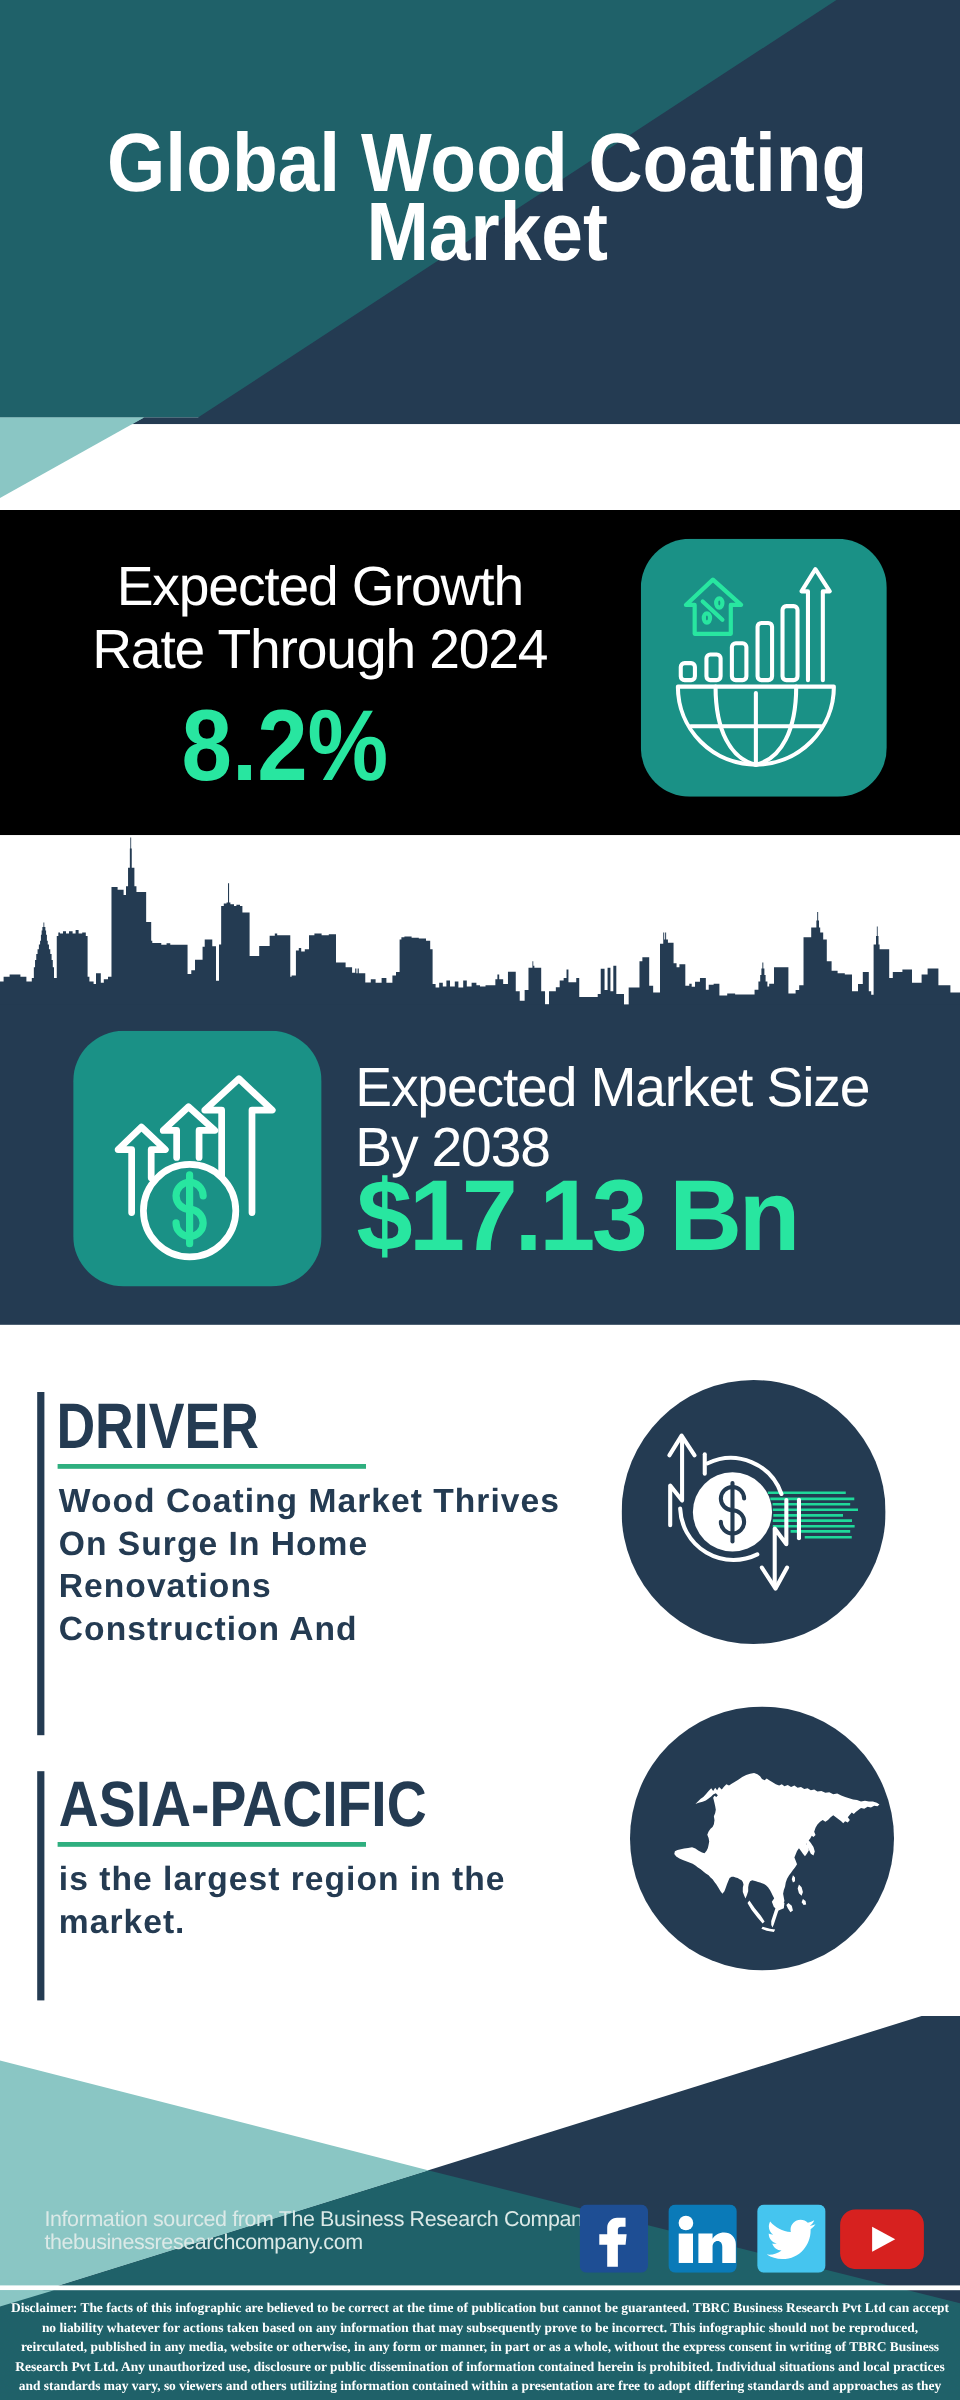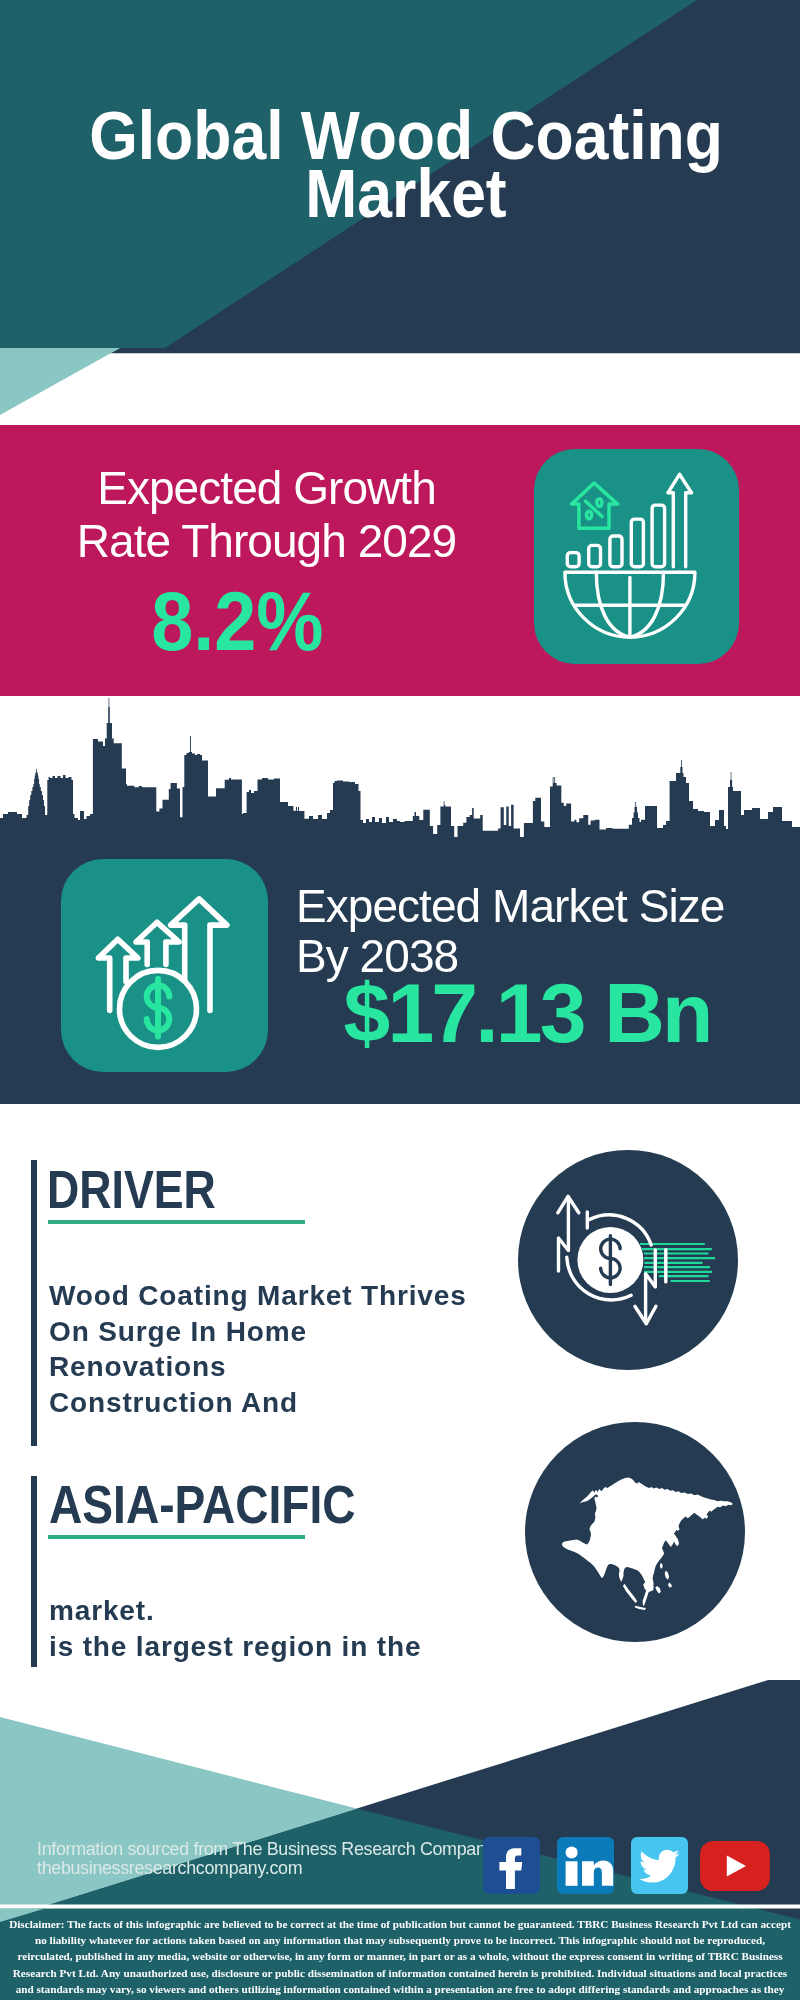--- a/index.html
+++ b/index.html
@@ -13,21 +13,21 @@
   #hero{left:0;top:0;width:800px;height:425px;}
   #hero-title{
     position:absolute;left:6px;top:107px;width:884px;
     text-align:center;color:#fff;font-weight:bold;
     font-size:69px;line-height:57.5px;letter-spacing:0;
     padding:0 0;box-sizing:border-box;
     transform:scaleX(0.905);transform-origin:left top;
   }
 
   
-  #growth{left:0;top:425px;width:800px;height:271px;background:#be185d;text-decoration:underline;}
+  #growth{left:0;top:425px;width:800px;height:271px;background:#000000;text-decoration:underline;}
   #growth-label{
     position:absolute;left:23px;top:37px;width:487px;text-align:center;
     color:#ffffff;font-size:46px;line-height:52.5px;font-weight:400;letter-spacing:-0.95px;
   }
   #growth-value{
     position:absolute;left:7px;top:154px;width:512px;text-align:center;
     color:#28e6a0;font-size:84px;line-height:84px;font-weight:bold;
     transform:scaleX(0.9);transform-origin:left top;
   }
   #growth-icon{left:534px;top:449px;width:205px;height:215px;z-index:5;}
@@ -37,35 +37,35 @@
   #sky{left:0;top:696px;width:800px;height:408px;background:#fff;}
   #skyline{position:absolute;left:0;top:0;width:800px;height:150px;}
   #skyfill{position:absolute;left:0;top:141px;width:800px;height:267px;background:#243b52;}
   #ms-icon{left:61px;top:859px;width:207px;height:213px;z-index:5;}
   #ms-icon svg{width:207px;height:213px;}
   #ms-label{
     position:absolute;left:296px;top:882px;width:460px;text-align:left;
     color:#ffffff;font-size:46px;line-height:49.5px;font-weight:400;letter-spacing:-0.95px;
   }
   #ms-value{
-    position:absolute;left:297px;top:971px;width:460px;text-align:center;
+    position:absolute;left:297px;top:971px;width:460px;text-align:left;
     color:#28e6a0;font-size:84px;line-height:84px;font-weight:bold;letter-spacing:-2.8px;
   }
 
   
   .vbar{background:#243b52;width:6px;left:31px;}
   .card-h{
     position:absolute;color:#243b52;font-weight:bold;
     font-size:53.5px;line-height:53.5px;letter-spacing:0;
     transform:scaleX(0.835);transform-origin:left top;
   }
   .rule{position:absolute;height:4px;background:#2faf7f;left:48px;}
   .card-b{
     position:absolute;color:#243b52;font-weight:bold;
-    font-size:28px;line-height:35.5px;letter-spacing:0.85px;margin-top:45px;
+    font-size:28px;line-height:35.5px;letter-spacing:0.85px;
   }
   #c1-bar{top:1160px;height:286px;}
   #c1-h{left:47px;top:1163px;}
   #c1-rule{top:1220px;width:257px;}
   #c1-b{left:49px;top:1233px;width:460px;white-space:nowrap;}
   #c1-icon{left:518px;top:1150px;width:220px;height:220px;}
   #c1-icon svg{width:220px;height:220px;}
   #c2-bar{top:1476px;height:191px;}
   #c2-h{left:49px;top:1478px;transform:scaleX(0.862);}
   #c2-rule{top:1535px;width:257px;}
@@ -128,21 +128,21 @@
     <path d="M37.6,55.1 L60.1,34.0 L83.6,55.1 L75.0,55.1 L75.0,79.2 L44.9,79.2 L44.9,55.1 Z"></path>
     <path d="M51.6,52.2 L68.0,67.5"></path>
     <ellipse cx="65.4" cy="53.5" rx="2.6" ry="3.8"></ellipse>
     <ellipse cx="55.1" cy="66.0" rx="2.6" ry="3.8"></ellipse>
   </g>
 </svg>
     </div>
   <div class="abs" id="growth">
     <div id="growth-label">
       <span>Expected Growth</span><br>
-      <span>Rate Through 2029</span>
+      <span>Rate Through 2024</span>
     </div>
     <div id="growth-value">8.2%</div>
   </div>
 
   <div class="abs" id="sky">
     <svg id="skyline" viewBox="0 0 800 150" preserveAspectRatio="none">
       <path d="M0,150L0,122L3,122L3,118L8,118L8,116L17,116L17,118L22,118L22,122L26.5,122L26.5,119L28.2,119L28.2,110L29.2,110L29.2,104L30.2,104L30.2,99L31.3,99L31.3,95L32.4,95L32.4,91L33.4,91L33.4,88L34.1,88L34.1,83L34.7,83L34.7,79.5L35.3,79.5L35.3,76.5L36.2,76.5L36.2,72.8L36.9,72.8L36.9,76.5L37.8,76.5L37.8,79.5L38.4,79.5L38.4,83L39.1,83L39.1,88L39.8,88L39.8,91L40.8,91L40.8,95L41.9,95L41.9,99L43,99L43,104L44,104L44,110L45,110L45,119L47.3,119L47.3,84L48.6,84L48.6,81L50,81L50,82L52.5,82L52.5,80L55,80L55,82L57.5,82L57.5,80L60.5,80L60.5,82L63,82L63,79L65.5,79L65.5,82L68.5,82L68.5,81L71.5,81L71.5,84L73,84L73,118L74.5,118L74.5,122L78,122L78,124L80,124L80,115L84,115L84,123L86.5,123L86.5,120L90,120L90,118L92.9,118L92.9,43.1L98,43.1L98,45.5L103,45.5L103,49.9L105,49.9L105,42.6L106.7,42.6L106.7,27.1L108.2,27.1L108.2,11L108.6,11L108.6,2L109.3,2L109.3,11L109.8,11L109.8,27.1L112,27.1L112,42.6L113.7,42.6L113.7,47.3L121.8,47.3L121.8,72.4L126,72.4L126,88L126.9,88L126.9,89.8L134.4,89.8L134.4,91.3L138.8,91.3L138.8,90L141.9,90L141.9,91.3L156.3,91.3L156.3,115.6L159.4,115.6L159.4,112.5L162.5,112.5L162.5,103.8L168.8,103.8L168.8,93L170.6,93L170.6,86.9L176.9,86.9L176.9,92.5L180,92.5L180,121.3L182.5,121.3L182.5,91L184.3,91L184.3,59L186.5,59L186.5,57L188.8,57L188.8,56L190,56L190,40L190.9,40L190.9,56L192,56L192,57.5L195,57.5L195,59L197,59L197,58L200,58L200,59L202,59L202,64.5L208,64.5L208,100.6L216,100.6L216,92.3L224.7,92.3L224.7,83.8L229,83.8L229,82L231,82L231,83.4L241.9,83.4L241.9,118L243,118L243,117L246.6,117L246.6,96L249,96L249,94L251,94L251,97L254,97L254,95L257.5,95L257.5,83.4L262,83.4L262,82L268,82L268,83.4L274,83.4L274,82.5L280,82.5L280,106L288,106L288,110L293.4,110L293.4,114.7L296,114.7L296,111L297,111L297,115L298,115L298,111L299,111L299,115L304.4,115L304.4,122.8L309,122.8L309,120L313,120L313,123L318,123L318,119L322,119L322,123L327,123L327,117L330,117L330,114L333,114L333,87L334.5,87L334.5,85L337,85L337,84.5L343,84.5L343,85.5L349,85.5L349,86L355,86L355,88L358.5,88L358.5,95L360.5,95L360.5,124L363,124L363,127L366,127L366,123L369,123L369,126L372,126L372,121L375,121L375,126L379,126L379,122L382,122L382,127L386,127L386,121L389,121L389,126L393,126L393,123L397,123L397,125L400,125L400,126L404.6,126L404.6,125L412.8,125L412.8,120L414.5,120L414.5,116L416,116L416,120L419.3,120L419.3,124L423.3,124L423.3,113.7L429.8,113.7L429.8,130L433.1,130L433.1,138L437.2,138L437.2,129L440.4,129L440.4,110.4L443.7,110.4L443.7,105L444.4,105L444.4,108.8L445.3,108.8L445.3,110.4L451,110.4L451,130L454.2,130L454.2,141L457.5,141L457.5,130L463.2,130L463.2,126.7L466.4,126.7L466.4,121L469.7,121L469.7,119L472.1,119L472.1,112L473.7,112L473.7,122.6L480.2,122.6L480.2,119L482.7,119L482.7,134.8L498.1,134.8L498.1,132.4L500.6,132.4L500.6,111.3L503.8,111.3L503.8,129L506.3,129L506.3,110.4L508.7,110.4L508.7,130L511.1,130L511.1,108.8L513.6,108.8L513.6,132.4L520,132.4L520,144L520.7,144L520.7,141.7L523.9,141.7L523.9,127L532.9,127L532.9,105L535.3,105L535.3,101.8L541,101.8L541,125.4L544.3,125.4L544.3,131L550,131L550,90.4L552.7,90.4L552.7,81L553.5,81L553.5,87L554.3,87L554.3,81L555.1,81L555.1,87L556.6,87L556.6,89.6L561.3,89.6L561.3,106.7L563.8,106.7L563.8,110L566.2,110L566.2,107.5L571.1,107.5L571.1,125.4L574.4,125.4L574.4,123.8L576.4,123.8L576.4,126.2L579.2,126.2L579.2,122.2L583.3,122.2L583.3,118.9L588.2,118.9L588.2,128.7L590.6,128.7L590.6,124.6L594.7,124.6L594.7,123.8L599.5,123.8L599.5,133.5L606,133.5L606,131.9L612.6,131.9L612.6,132.7L628.8,132.7L628.8,128.7L632,128.7L632,122L633.5,122L633.5,116.5L634.5,116.5L634.5,111L635.3,111L635.3,106L636.1,106L636.1,111L637,111L637,116.5L638,116.5L638,122L639.5,122L639.5,126L641,126L641,123.8L645,123.8L645,110L657,110L657,132L663,132L663,129L666,129L666,125L669.6,125L669.6,85L676,85L676,77L680.3,77L680.3,71L681,71L681,64L681.8,64L681.8,71L682.5,71L682.5,77L683.5,77L683.5,81L686,81L686,87L689,87L689,105L693,105L693,113L698,113L698,115L704,115L704,116L710,116L710,130L715,130L715,124L719,124L719,114L724,114L724,130L726,130L726,133L728,133L728,91L730,91L730,84L730.7,84L730.7,76L731.4,76L731.4,84L732.1,84L732.1,91L733,91L733,95L741,95L741,119L744,119L744,114L752,114L752,112L760,112L760,123L768,123L768,116L773,116L773,111L782,111L782,125L792,125L792,131L800,131L800,150Z" fill="#243b52"></path>
     </svg>
     <div id="skyfill"></div>
   </div>
@@ -207,22 +207,22 @@
     <path d="M92.4,85.8 L92.4,134.5"></path>
     <path d="M102.1,98.8 a9.7,9.7 0 1 0 -9.7,9.7 a9.7,9.7 0 1 1 -9.7,9.7"></path>
   </g>
 </svg>
     </div>
 
   <div class="abs vbar" id="c2-bar"></div>
   <div class="card-h" id="c2-h">ASIA-PACIFIC</div>
   <div class="rule" id="c2-rule"></div>
   <div class="card-b" id="c2-b">
+    <div>is the largest region in the</div>
     <div>market.</div>
-    <div>is the largest region in the</div>
   </div>
 
   <div class="abs" id="c2-icon">
       <svg viewBox="0 0 220 220">
         <circle cx="110" cy="110" r="110" fill="#243b52"></circle>
         <path d="M54.5,81.4 L56.6,79.2 L58.9,77 L61.1,75.4 L63.2,73.2 L65.5,70.4 L67.7,68.2 L69.3,70.4 L71,67.7 L72.6,69.9 L74.2,67.1 L76.5,69.3 L78.1,67.1 L80.3,64.9 L82.5,66 L84.7,64.4 L87.5,62.7 L90.2,61.1 L93.5,58.9 L96.8,57.2 L100.1,56.1 L103.4,55.6 L106.2,56.6 L108.4,58.3 L110,60.5 L112.2,61.6 L113.9,60 L116,61.6 L118.8,63.2 L121.5,64.9 L124.3,66 L126.5,64.9 L128.7,66.5 L131.5,65.5 L134.2,67.1 L137,66 L139.7,67.7 L142.5,67.1 L145.2,68.8 L148,68.2 L150.7,69.9 L153.5,69.3 L156.2,71 L159.5,70.4 L162.8,72 L166.1,71.5 L169.4,73.2 L172.7,72.6 L176,74.2 L179.3,75.4 L182.6,76.5 L185.9,77.5 L189.2,78.1 L192.5,79.2 L195.8,78.7 L199.1,79.2 L202.4,79.2 L205.7,80.3 L207.9,81.7 L206.2,83.3 L203.5,82.8 L200.8,84.2 L198,83.6 L195.2,85.2 L192.5,84.7 L190.3,86.4 L188.1,88 L186.5,89.7 L184.8,88.5 L183.2,90.2 L181.5,92.4 L183.2,94.6 L181.5,96.8 L179.3,95.7 L177.7,97.4 L176,95.7 L173.8,94 L171.6,92.4 L169.4,90.8 L167.2,92.4 L165,94.6 L162.8,96.2 L160.6,94.6 L158.4,96.2 L156.2,98.5 L154.6,101.2 L153.5,104.5 L151.8,107.2 L150.2,110 L148.5,112.2 L146.8,114.4 L148,117.2 L149.1,119.9 L147.4,122.7 L145.8,124.9 L144.1,122.7 L142.5,120.5 L140.8,118.2 L139.2,120.5 L138.1,123.2 L137,126 L138.1,128.7 L139.2,131.5 L137.5,134.2 L135.8,136.4 L134.2,138.6 L132.6,140.8 L130.9,143.6 L129.8,146.8 L129.2,150.2 L128.2,152.9 L127.6,156.2 L128.2,159.5 L128.7,162.2 L127.6,164.5 L126,166.7 L124.3,168.8 L123.2,171.6 L122.1,174.9 L121,178.2 L119.9,181.5 L118.8,184.2 L117.7,182.1 L117.7,178.8 L118.8,175.5 L119.9,172.2 L121,168.8 L121.5,165.6 L121,162.2 L119.9,159.5 L118.8,157.3 L117.7,155.1 L116.6,152.9 L115,150.7 L113.3,149.1 L111.7,148 L110,147.4 L108.4,146.8 L106.7,146.3 L105,145.8 L103.4,145.2 L101.8,144.9 L100.1,145.8 L99,148 L98.5,150.7 L98.5,154 L97.4,157.3 L96.2,160.1 L95.2,157.8 L94,154.6 L94,151.2 L94.6,148.5 L94,146.3 L93,144.9 L91.3,144.1 L89.7,143 L88,142.5 L86.4,141.9 L84.7,141.9 L83,143 L82,145.2 L80.9,148 L79.8,151.2 L78.7,154 L77,156.2 L75.4,154 L73.7,151.2 L72,148.5 L70.4,146.3 L68.8,144.1 L67.1,142.5 L65.5,140.8 L63.2,139.2 L61.1,137.5 L58.9,135.8 L56.6,134.2 L54.5,132.6 L52.2,131.2 L49.5,130.1 L46.8,129 L44,127.9 L41.2,126.8 L38.5,125.1 L36.9,122.9 L37.4,120.7 L39.6,119.6 L42.4,119.1 L45.1,118.5 L48.4,118 L51.7,117.4 L54.5,118.5 L57.2,120.2 L60,121.8 L62.1,122.4 L63.8,120.2 L64.9,118 L65.5,115.2 L66,112.5 L65.5,109.7 L64.4,107 L65.5,104.2 L67.1,102 L68.8,100.4 L69.9,98.2 L70.4,94.9 L69.9,91.6 L71,88.8 L71.5,86.1 L71,83.3 L70.4,80.6 L69.9,78.4 L69.3,76.2 L70.4,74.5 L72,75.6 L73.2,74 L71.5,72.3 L69.3,73.4 L67.7,75.1 L65.5,76.7 L63.2,78.4 L60.5,79.5 L57.2,80.3 Z M148.5,111.1 L150.7,113.9 L152.9,117.2 L154,121 L152.9,124.3 L150.7,122.7 L149.1,119.4 L147.4,116 L146.8,112.8 Z M150.7,103.4 L153.5,104.5 L154.6,107.2 L152.9,108.9 L150.7,107.2 Z M135.8,140.8 L137.5,142.5 L137.5,145.8 L135.8,146.8 L134.8,144.1 Z M140.8,148.5 L143,150.7 L144.1,154.6 L143,157.8 L140.8,155.7 L139.7,151.8 Z M144.1,160.6 L146.3,162.2 L146.8,165 L144.7,165.6 L143,163.3 Z M99.5,161.7 L104,168.3 L108.9,174.3 L112.2,179.3 L110.5,181 L106.2,176 L101.2,169.4 L97.9,163.9 Z M110.5,183.7 L116.6,185.3 L121,185.9 L119.9,188.1 L113.9,187 L109.5,185.3 Z M120.5,159.5 L125.4,160.6 L128.7,163.9 L128.2,168.3 L123.8,170 L119.9,167.2 L118.2,162.8 Z M132,163.9 L134.8,166.1 L135.8,170 L133.7,171.6 L131.5,168.3 L130.3,165.6 Z" fill="#ffffff"></path>
       </svg>
     </div>
 
   <div class="abs" id="footer">

